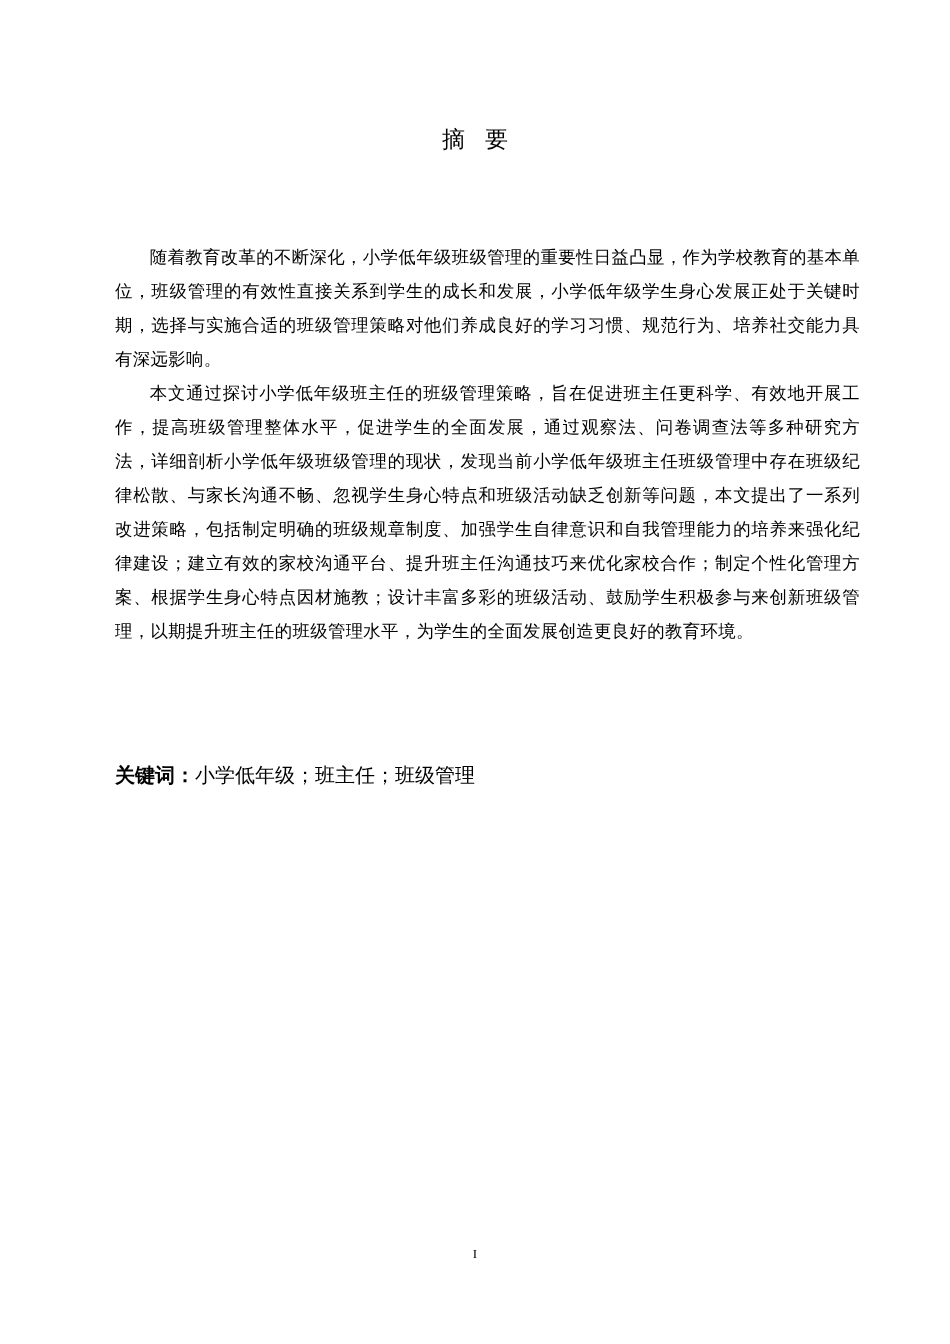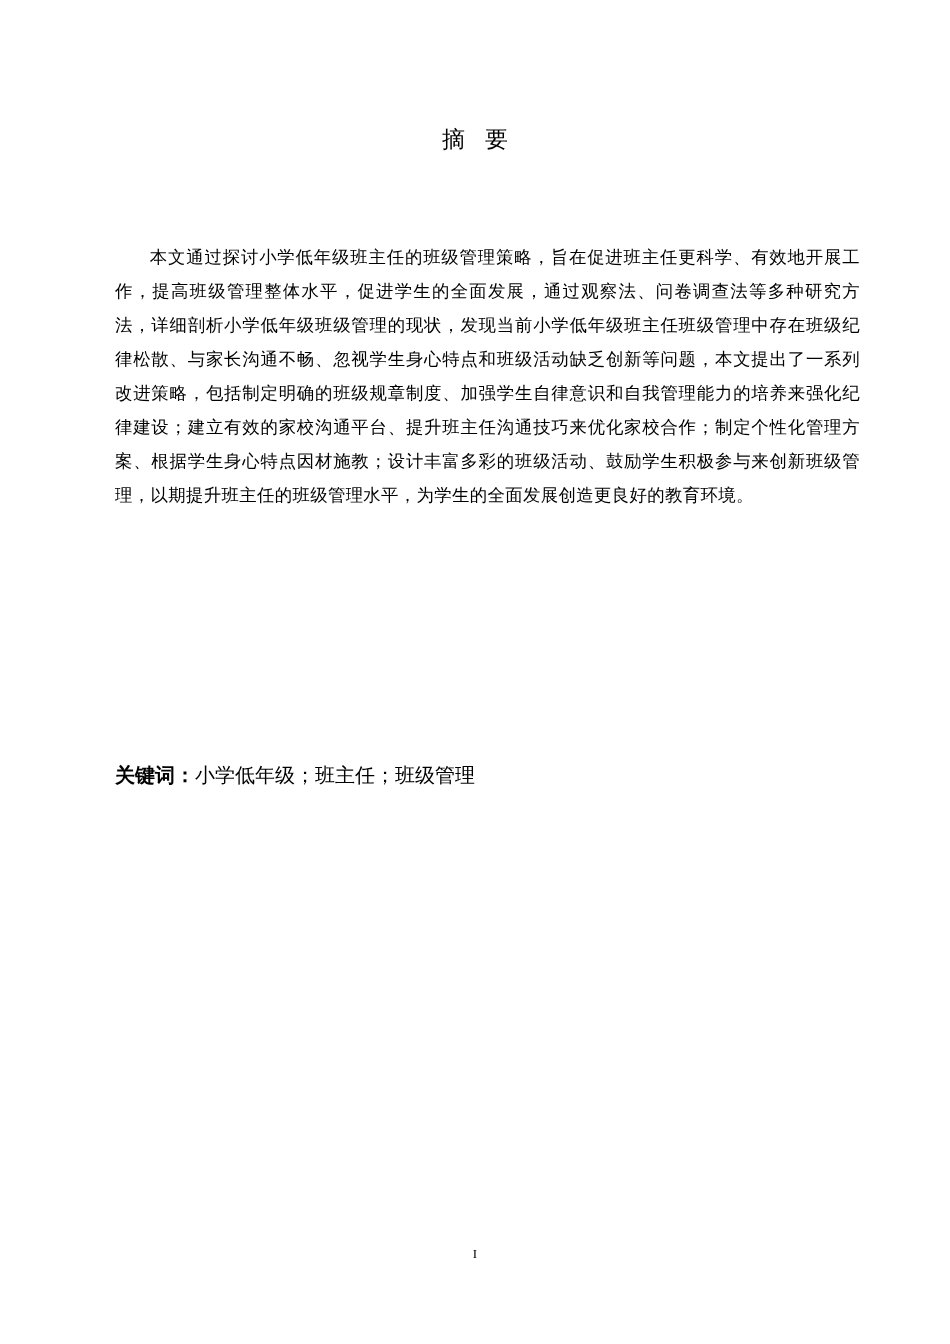--- a/index.html
+++ b/index.html
@@ -13,20 +13,21 @@
   .kw-label { font-family:"DejaVu Sans","Liberation Sans",sans-serif; font-weight:bold; }
   .pagenum { position:absolute; top:1246px; left:0; width:950px; text-align:center; font-size:13px;
              font-family:"Liberation Serif","DejaVu Serif",serif; }
 </style>
 </head>
 <body>
 
 <div class="title">摘要</div>
 
 <div class="body">
+  <p class="para">随着教育改革的不断深化，小学低年级班级管理的重要性日益凸显，作为学校教育的基本单位，班级管理的有效性直接关系到学生的成长和发展，小学低年级学生身心发展正处于关键时期，选择与实施合适的班级管理策略对他们养成良好的学习习惯、规范行为、培养社交能力具有深远影响。</p>
   <p class="para">本文通过探讨小学低年级班主任的班级管理策略，旨在促进班主任更科学、有效地开展工作，提高班级管理整体水平，促进学生的全面发展，通过观察法、问卷调查法等多种研究方法，详细剖析小学低年级班级管理的现状，发现当前小学低年级班主任班级管理中存在班级纪律松散、与家长沟通不畅、忽视学生身心特点和班级活动缺乏创新等问题，本文提出了一系列改进策略，包括制定明确的班级规章制度、加强学生自律意识和自我管理能力的培养来强化纪律建设；建立有效的家校沟通平台、提升班主任沟通技巧来优化家校合作；制定个性化管理方案、根据学生身心特点因材施教；设计丰富多彩的班级活动、鼓励学生积极参与来创新班级管理，以期提升班主任的班级管理水平，为学生的全面发展创造更良好的教育环境。</p>
 </div>
 
 <div class="keywords">
   <span class="kw-label">关键词：</span><span>小学低年级；班主任；班级管理</span>
 </div>
 
 <div class="pagenum">I</div>
 
 </body></html>

